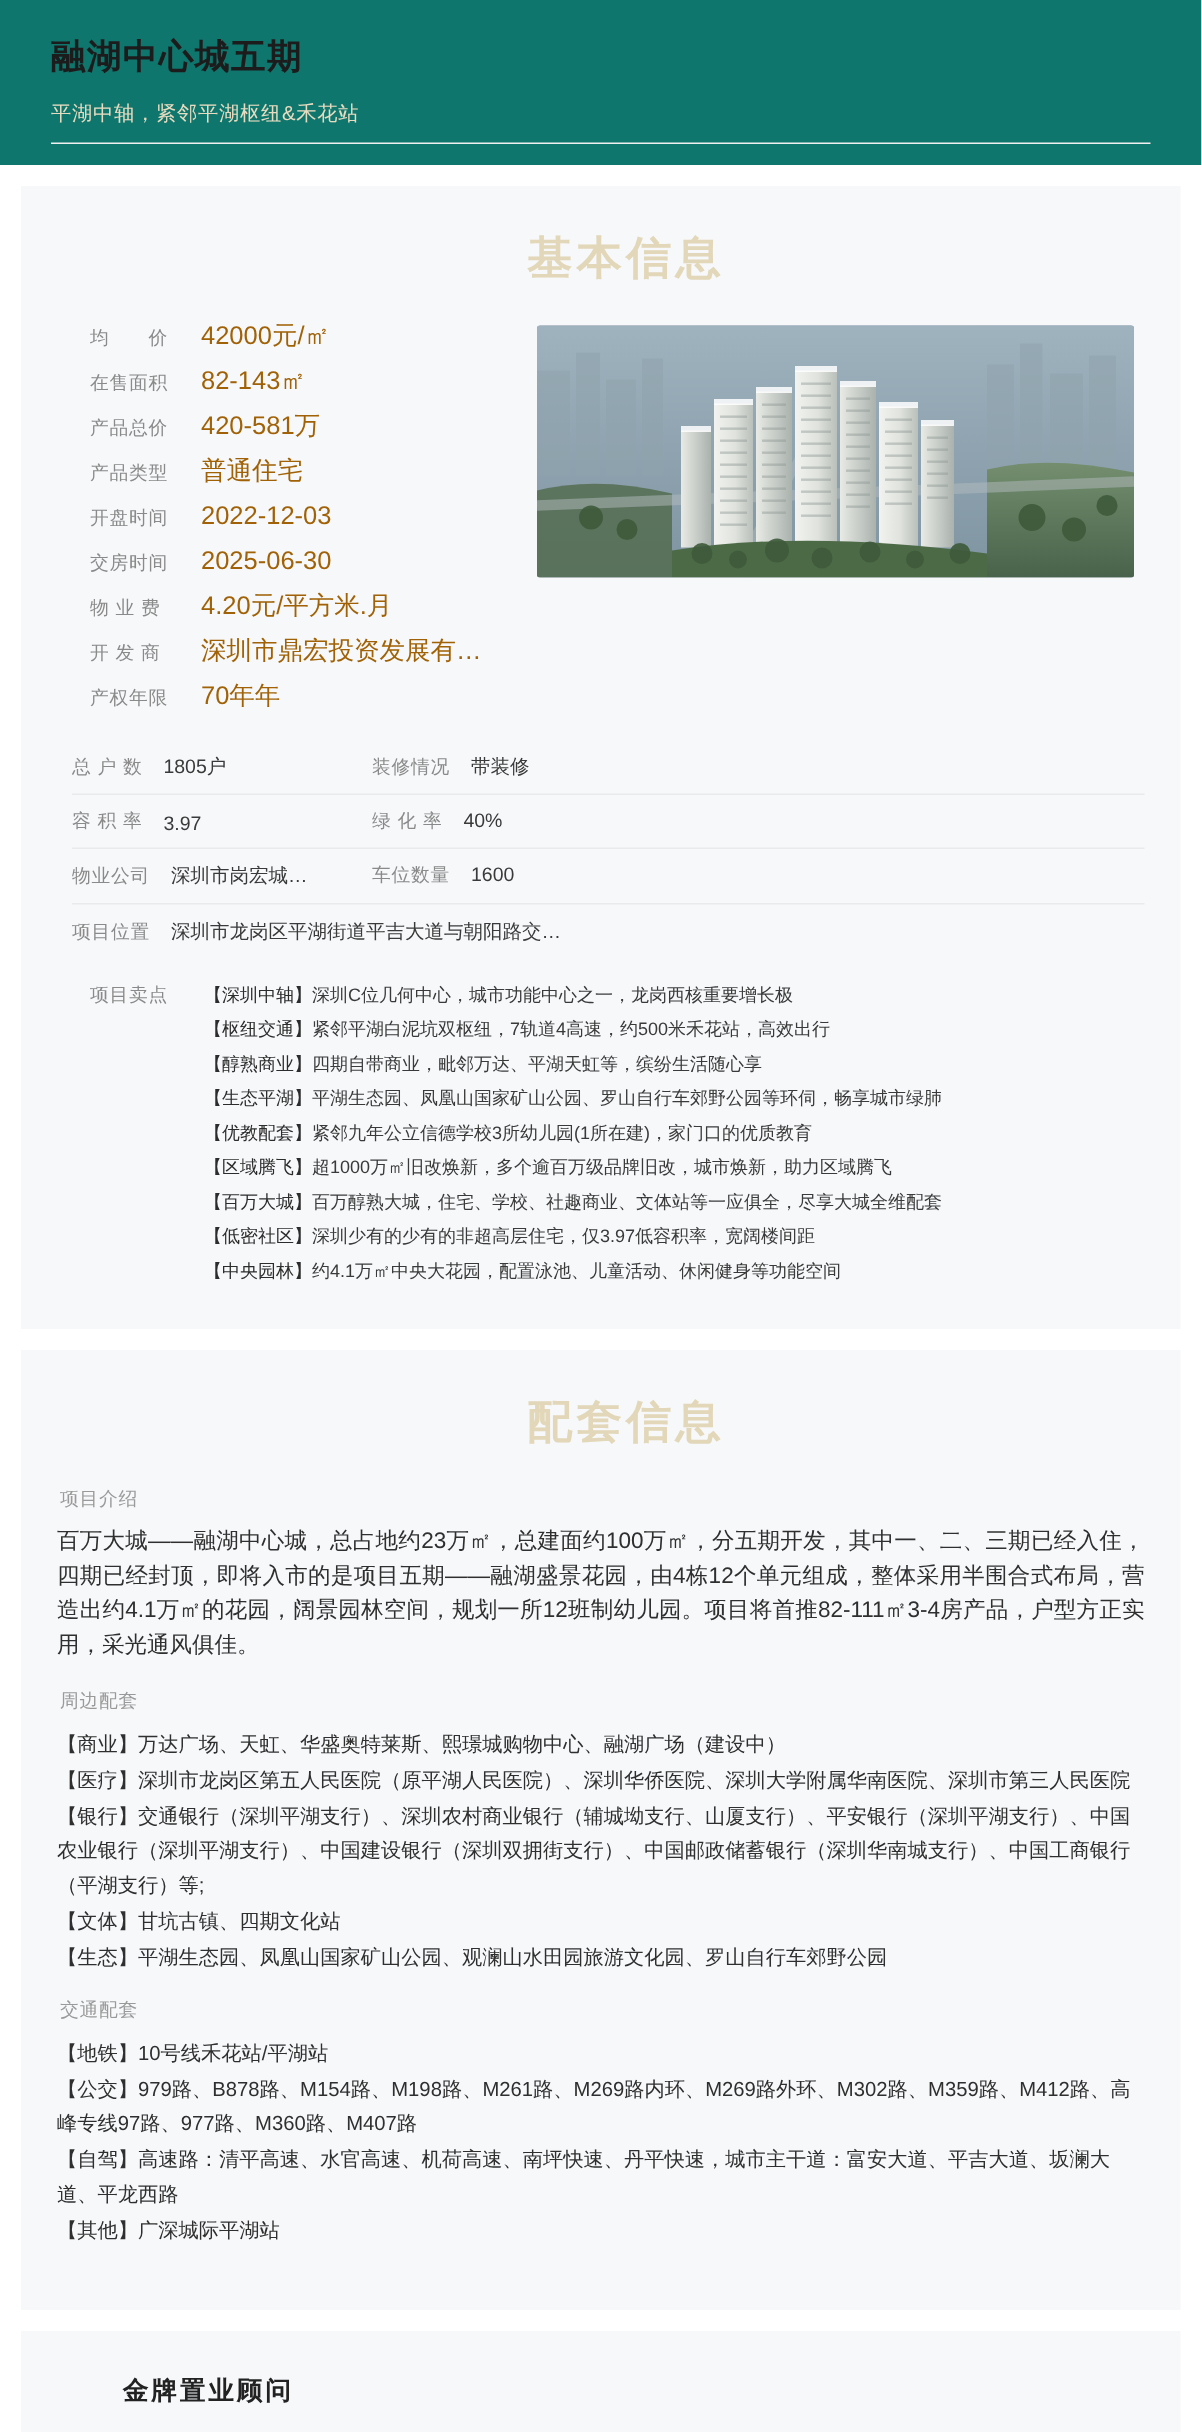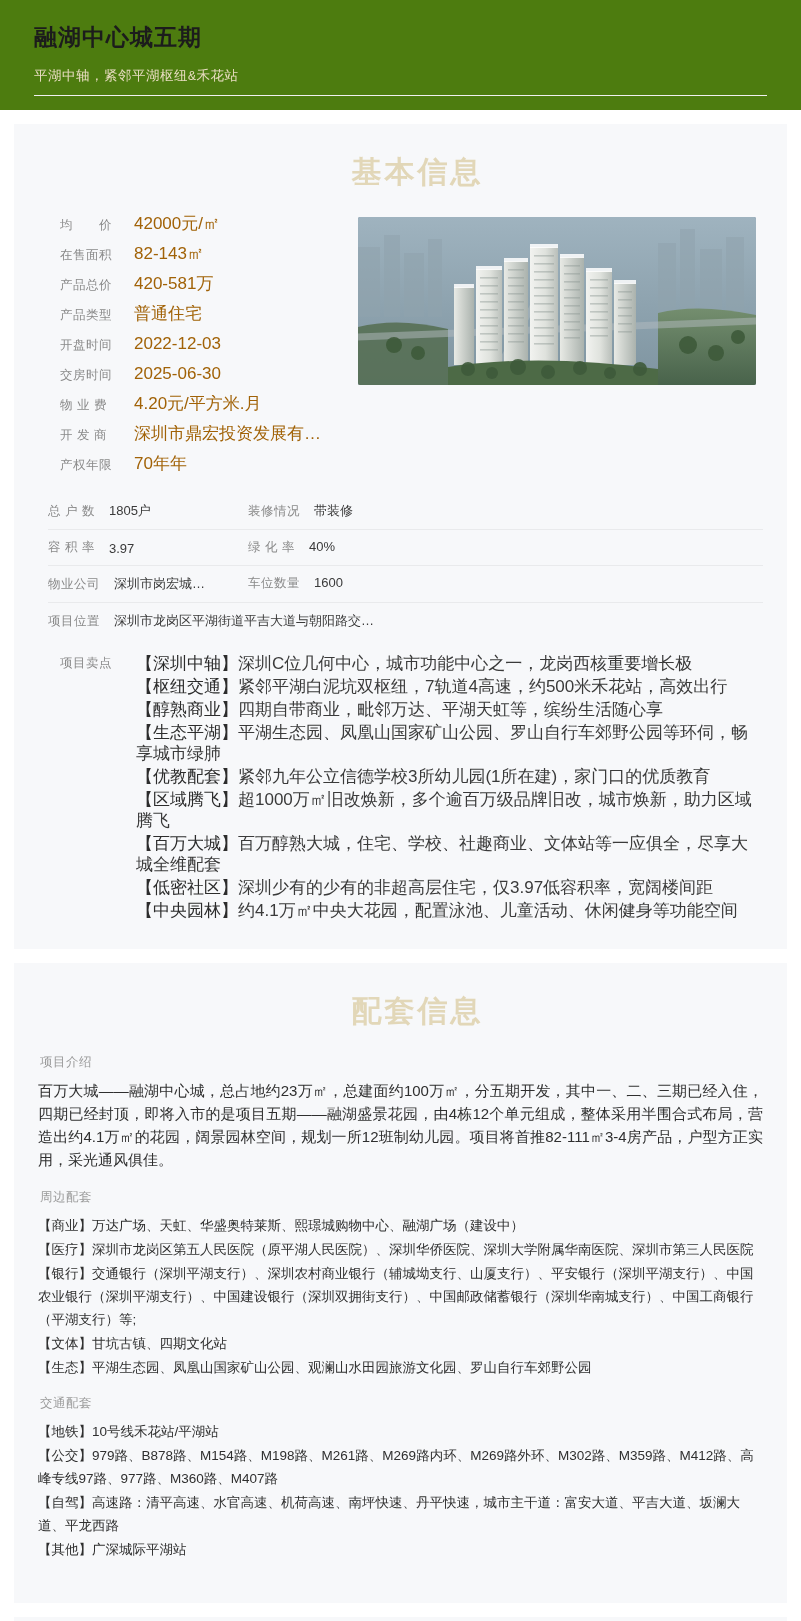--- a/index.html
+++ b/index.html
@@ -17,22 +17,21 @@
     width: 801px;
     min-height: 1621px;
     background: #ffffff;
     position: relative;
     box-sizing: border-box;
   }
 
   
   .header {
     padding: 22px 34px 14px 34px;
-    background: #4d7c0f;
-    font-family: Liberation Mono, monospace;
+    background: #0f766e;
   }
   .header-title {
     font-size: 23px;
     font-weight: bold;
     color: #1c1c1c;
     letter-spacing: 1px;
     margin-bottom: 14px;
   }
   .header-sub {
     font-size: 13.5px;
@@ -153,21 +152,21 @@
     color: #8a8a8a;
     font-size: 12.5px;
     line-height: 21px;
     letter-spacing: 0.5px;
   }
   .sell-list {
     flex: 1;
     padding-left: 2px;
   }
   .sell-item {
-    font-size: 17px;
+    font-size: 12px;
     line-height: 21px;
     color: #3a3a3a;
     margin-bottom: 2px;
   }
   .sell-tag {
     color: #2c2c2c;
     font-weight: normal;
   }
 
   

